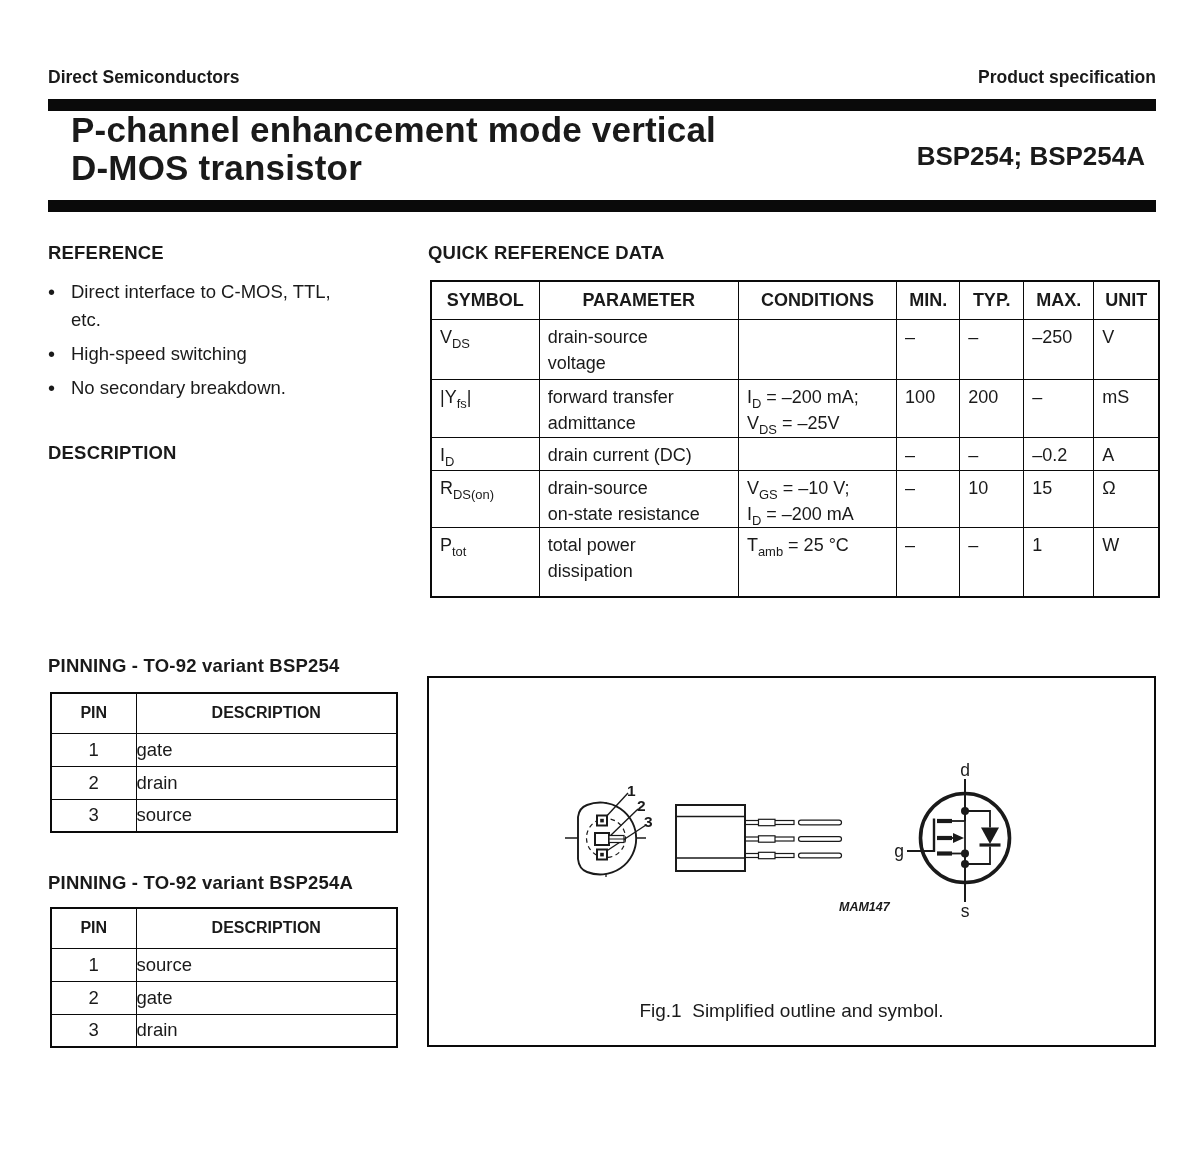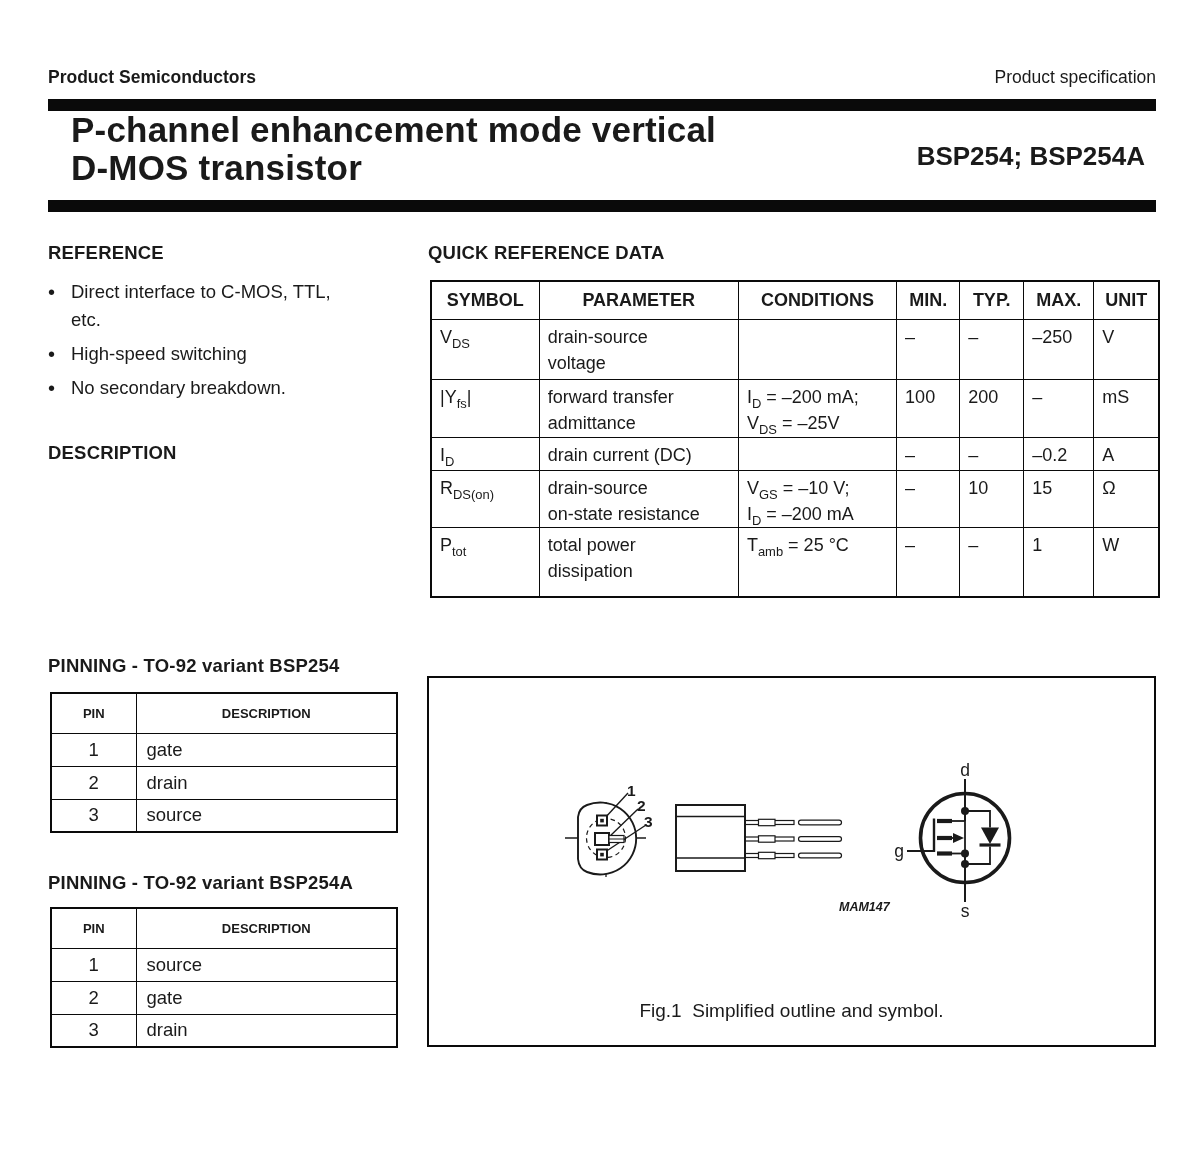--- a/index.html
+++ b/index.html
@@ -3,21 +3,21 @@
 <meta charset="utf-8">
 <style>
   html,body{margin:0;padding:0;background:#ffffff;}
   .page{
     position:relative;width:1200px;height:1160px;background:#ffffff;
     font-family:"Liberation Sans", sans-serif;color:#1a1a1a;overflow:hidden;
   }
   .abs{position:absolute;}
   
   .hdr-left{left:48px;top:67px;font-size:17.5px;font-weight:bold;}
-  .hdr-right{right:44px;top:67px;font-size:17.5px;font-weight:normal;}
+  .hdr-right{right:44px;top:67px;font-size:17.5px;font-weight:bold;}
   .rule{left:48px;width:1108px;height:12px;background:#0a0a0a;}
   .rule-top{top:99px;}
   .rule-bottom{top:200px;}
   .doc-title{left:71px;top:111px;font-size:35px;font-weight:bold;line-height:38px;white-space:pre-line;letter-spacing:0.2px;}
   .type-numbers{right:55px;top:141px;font-size:26px;font-weight:bold;}
   
   .sec-h{font-size:18.5px;font-weight:bold;letter-spacing:0.2px;}
   
   .features-list{left:48px;top:278px;width:370px;list-style:none;margin:0;padding:0;}
   .features-list li{display:flex;margin:0 0 6px 0;}
@@ -26,38 +26,38 @@
   
   .desc-text{left:48px;top:478px;width:375px;font-size:18.5px;line-height:27px;white-space:pre-line;}
   
   table{border-collapse:collapse;table-layout:fixed;}
   .qrd-table{left:430px;top:280px;}
   .qrd-table table{width:730px;border:2.5px solid #0a0a0a;}
   .qrd-table th{border:1.5px solid #0a0a0a;font-size:18px;font-weight:bold;text-align:center;vertical-align:middle;padding:0;margin-left:40px;}
   .qrd-table td{border:1.5px solid #0a0a0a;font-size:18px;vertical-align:top;padding:4px 4px 0 8px;line-height:26px;}
   sub{font-size:0.72em;line-height:0;}
   .pin-table table{width:348px;border:2.5px solid #0a0a0a;}
-  .pin-table th{border:1.5px solid #0a0a0a;font-size:13px;font-weight:bold;text-align:center;vertical-align:middle;padding:0;}
+  .pin-table th{border:1.5px solid #0a0a0a;font-size:16px;font-weight:bold;text-align:center;vertical-align:middle;padding:0;}
   .pin-table td{border:1.5px solid #0a0a0a;font-size:18.5px;vertical-align:middle;padding:0;}
   .pin-table td.pin-num{text-align:center;}
-  .pin-table td.pin-desc{padding-left:10px;}
+  .pin-table td.pin-desc{}
   .pt1{left:50px;top:692px;}
   .pt2{left:50px;top:907px;}
   
   .figure-box{left:427px;top:676px;width:729px;height:371px;border:2px solid #0a0a0a;box-sizing:border-box;}
   .figure-box svg{position:absolute;left:0;top:0;width:725px;height:367px;display:block;}
   .fig-caption{position:absolute;left:0;right:0;top:322px;text-align:center;font-size:19px;white-space:pre;}
   svg text{font-family:"Liberation Sans", sans-serif;fill:#1a1a1a;}
 </style>
 </head>
 <body>
 
 <div class="page">
 
-  <div class="abs hdr-left">Product Semiconductors</div>
+  <div class="abs hdr-left">Direct Semiconductors</div>
   <div class="abs hdr-right">Product specification</div>
   <div class="abs rule rule-top"></div>
   <div class="abs doc-title">P-channel enhancement mode vertical
 D-MOS transistor</div>
   <div class="abs type-numbers">BSP254; BSP254A</div>
   <div class="abs rule rule-bottom"></div>
 
   <div class="abs sec-h" style="left:48px;top:242px;">REFERENCE</div>
   <ul class="abs features-list">
       <li>

